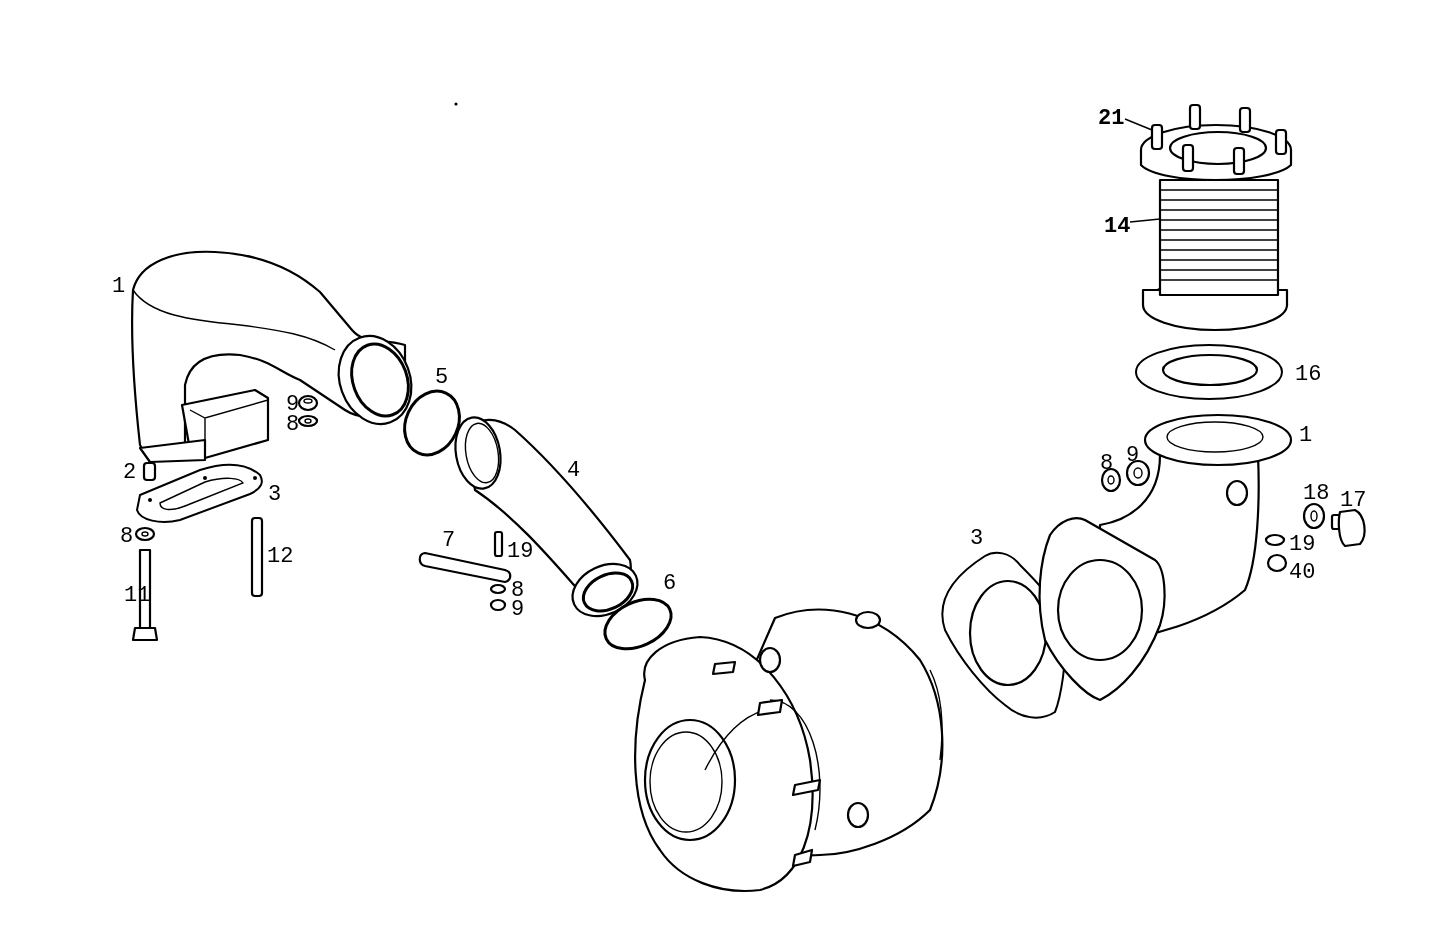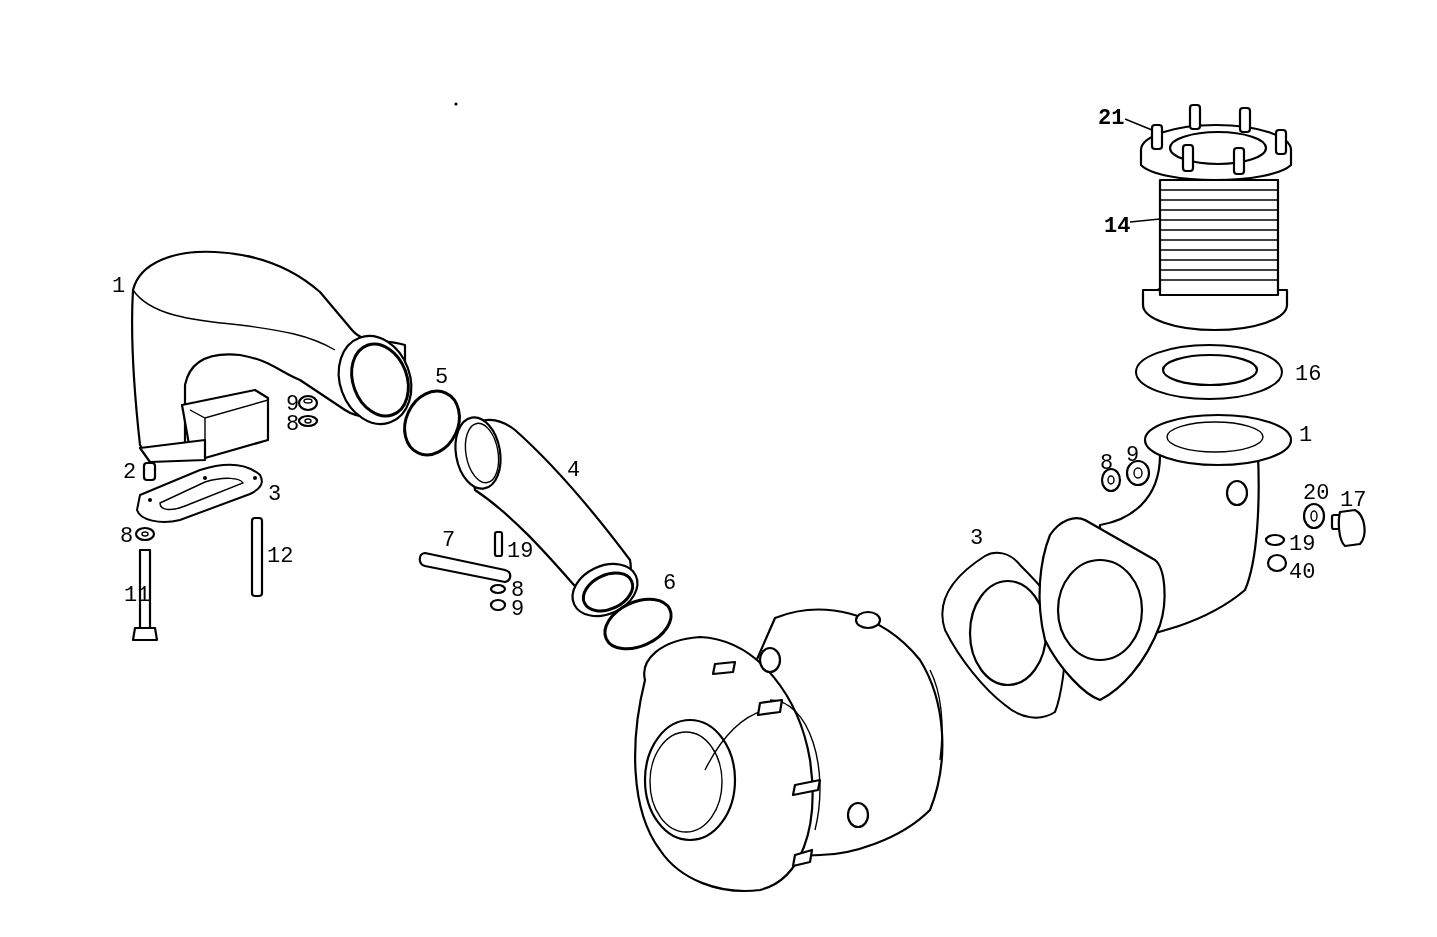--- a/index.html
+++ b/index.html
@@ -201,16 +201,16 @@
 <div class="lbl" style="left:1100px;top:453px">8</div>
 <div class="lbl" style="left:1126px;top:445px">9</div>
 <div class="lbl" style="left:507px;top:541px">19</div>
 <div class="lbl" style="left:124px;top:585px">11</div>
 <div class="lbl" style="left:267px;top:546px">12</div>
 <div class="lbl" style="left:1299px;top:425px">1</div>
 <div class="lbl bold" style="left:1104px;top:216px">14</div>
 <div class="lbl" style="left:970px;top:528px">3</div>
 <div class="lbl" style="left:1295px;top:364px">16</div>
 <div class="lbl" style="left:1340px;top:490px">17</div>
-<div class="lbl" style="left:1303px;top:483px">20</div>
+<div class="lbl" style="left:1303px;top:483px">18</div>
 <div class="lbl" style="left:1289px;top:534px">19</div>
 <div class="lbl" style="left:1289px;top:562px">40</div>
 <div class="lbl bold" style="left:1098px;top:108px">21</div>
 
 </body></html>

